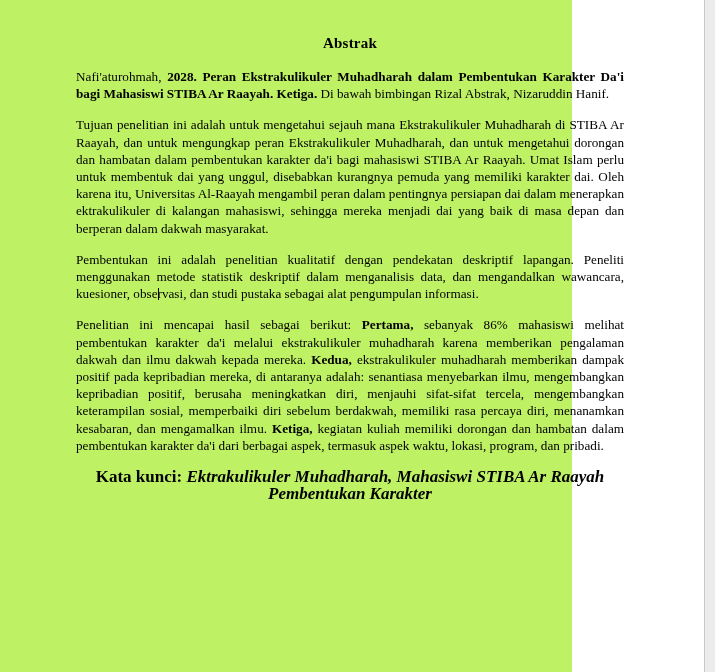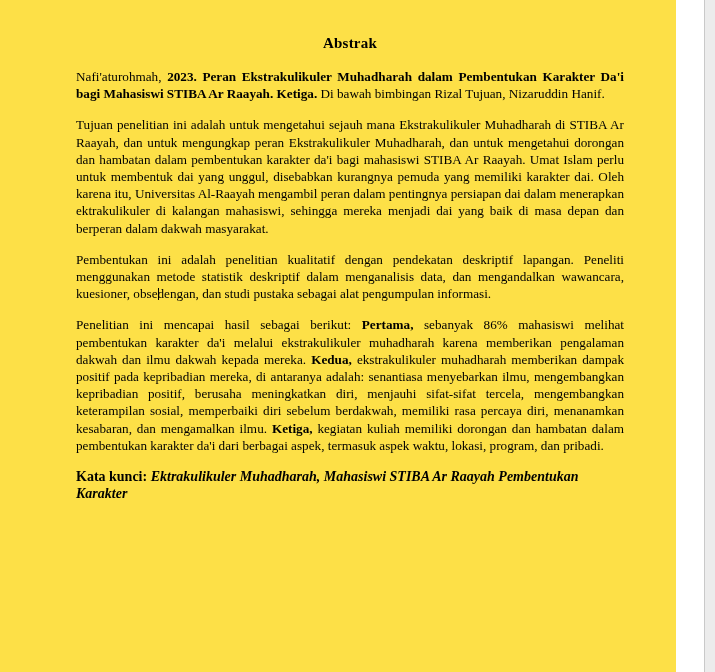--- a/index.html
+++ b/index.html
@@ -14,23 +14,23 @@
     color: #000000;
     overflow: hidden;
     position: relative;
   }
 
   
   .page-sheet {
     position: absolute;
     left: 0;
     top: 0;
-    width: 676px;
+    width: 572px;
     height: 672px;
-    background: #fde047;
+    background: #bef264;
     box-sizing: border-box;
     padding-left: 19px;
   }
   
   .page-edge {
     position: absolute;
     left: 704px;
     top: 0;
     width: 1px;
     height: 672px;
@@ -70,23 +70,23 @@
     hyphens: none;
   }
   p.para:last-child {
     margin-bottom: 0;
   }
 
   .b { font-weight: bold; }
   .bi { font-weight: bold; font-style: italic; }
 
   .keywords {
-    font-size: 14px;
+    font-size: 17px;
     line-height: 17.2px;
-    text-align: left;
+    text-align: center;
     margin: 6px 0 0 0;
   }
 
   
   .caret {
     display: inline-block;
     width: 1px;
     height: 12px;
     background: #000;
     vertical-align: -2px;
@@ -94,25 +94,25 @@
   }
 </style>
 </head>
 <body>
 
 <div class="page-sheet">
   <div class="content">
 
     <h1 class="doc-heading">Abstrak</h1>
 
-    <p class="para"><span>Nafi'aturohmah,</span> <span class="b">2023.</span> <span class="b">Peran Ekstrakulikuler Muhadharah dalam Pembentukan Karakter Da'i bagi Mahasiswi STIBA Ar Raayah.</span> <span class="b">Ketiga.</span> <span>Di bawah bimbingan Rizal Tujuan, Nizaruddin Hanif.</span></p>
+    <p class="para"><span>Nafi'aturohmah,</span> <span class="b">2028.</span> <span class="b">Peran Ekstrakulikuler Muhadharah dalam Pembentukan Karakter Da'i bagi Mahasiswi STIBA Ar Raayah.</span> <span class="b">Ketiga.</span> <span>Di bawah bimbingan Rizal Abstrak, Nizaruddin Hanif.</span></p>
 
     <p class="para"><span>Tujuan penelitian ini adalah untuk mengetahui sejauh mana Ekstrakulikuler Muhadharah di STIBA Ar Raayah, dan untuk mengungkap peran Ekstrakulikuler Muhadharah, dan untuk mengetahui dorongan dan hambatan dalam pembentukan karakter da'i bagi mahasiswi STIBA Ar Raayah. Umat Islam perlu untuk membentuk dai yang unggul, disebabkan kurangnya pemuda yang memiliki karakter dai. Oleh karena itu, Universitas Al-Raayah mengambil peran dalam pentingnya persiapan dai dalam menerapkan ektrakulikuler di kalangan mahasiswi, sehingga mereka menjadi dai yang baik di masa depan dan berperan dalam dakwah masyarakat.</span></p>
 
-    <p class="para"><span>Pembentukan ini adalah penelitian kualitatif dengan pendekatan deskriptif lapangan. Peneliti menggunakan metode statistik deskriptif dalam menganalisis data, dan mengandalkan wawancara, kuesioner, obse</span><span class="caret"></span><span>dengan, dan studi pustaka sebagai alat pengumpulan informasi.</span></p>
+    <p class="para"><span>Pembentukan ini adalah penelitian kualitatif dengan pendekatan deskriptif lapangan. Peneliti menggunakan metode statistik deskriptif dalam menganalisis data, dan mengandalkan wawancara, kuesioner, obse</span><span class="caret"></span><span>rvasi, dan studi pustaka sebagai alat pengumpulan informasi.</span></p>
 
     <p class="para"><span>Penelitian ini mencapai hasil sebagai berikut:</span> <span class="b">Pertama,</span> <span>sebanyak 86% mahasiswi melihat pembentukan karakter da'i melalui ekstrakulikuler muhadharah karena memberikan pengalaman dakwah dan ilmu dakwah kepada mereka.</span> <span class="b">Kedua,</span> <span>ekstrakulikuler muhadharah memberikan dampak positif pada kepribadian mereka, di antaranya adalah: senantiasa menyebarkan ilmu, mengembangkan kepribadian positif, berusaha meningkatkan diri, menjauhi sifat-sifat tercela, mengembangkan keterampilan sosial, memperbaiki diri sebelum berdakwah, memiliki rasa percaya diri, menanamkan kesabaran, dan mengamalkan ilmu.</span> <span class="b">Ketiga,</span> <span>kegiatan kuliah memiliki dorongan dan hambatan dalam pembentukan karakter da'i dari berbagai aspek, termasuk aspek waktu, lokasi, program, dan pribadi.</span></p>
 
     <p class="keywords"><span class="b">Kata kunci:</span> <span class="bi">Ektrakulikuler Muhadharah, Mahasiswi STIBA Ar Raayah Pembentukan Karakter</span></p>
 
   </div>
 </div>
 
 <div class="page-edge"></div>
 <div class="page-gutter"></div>

